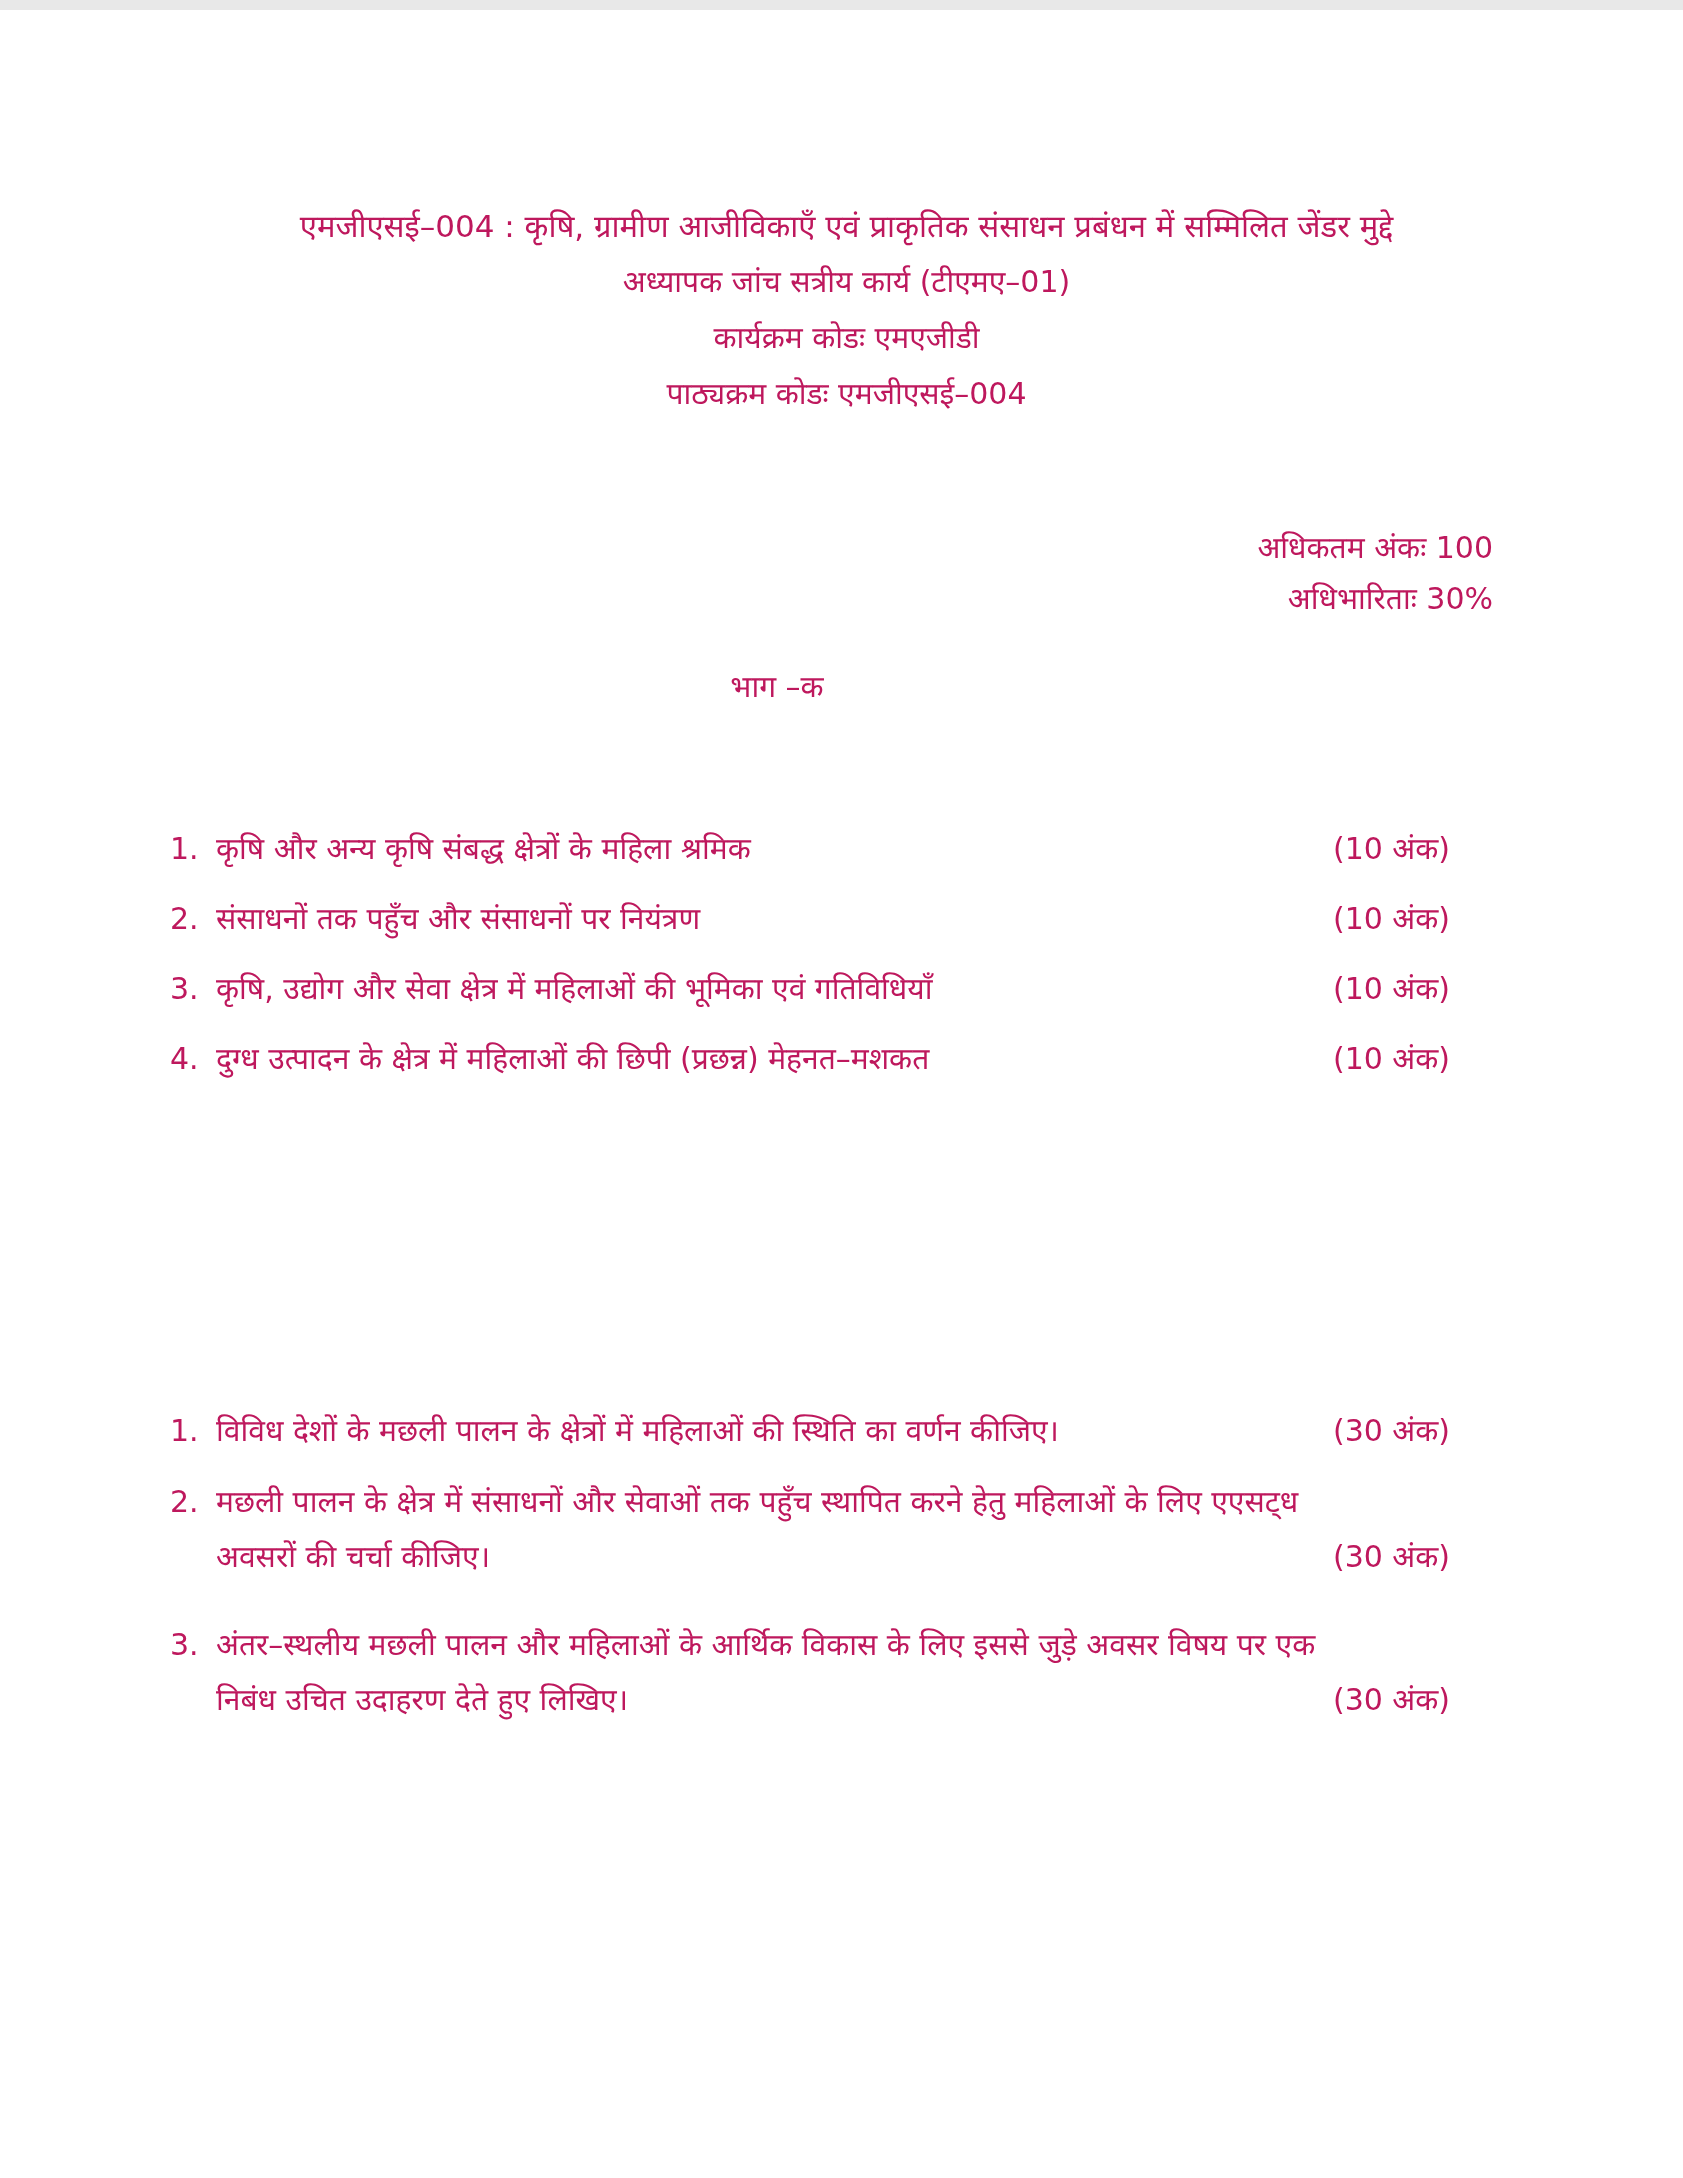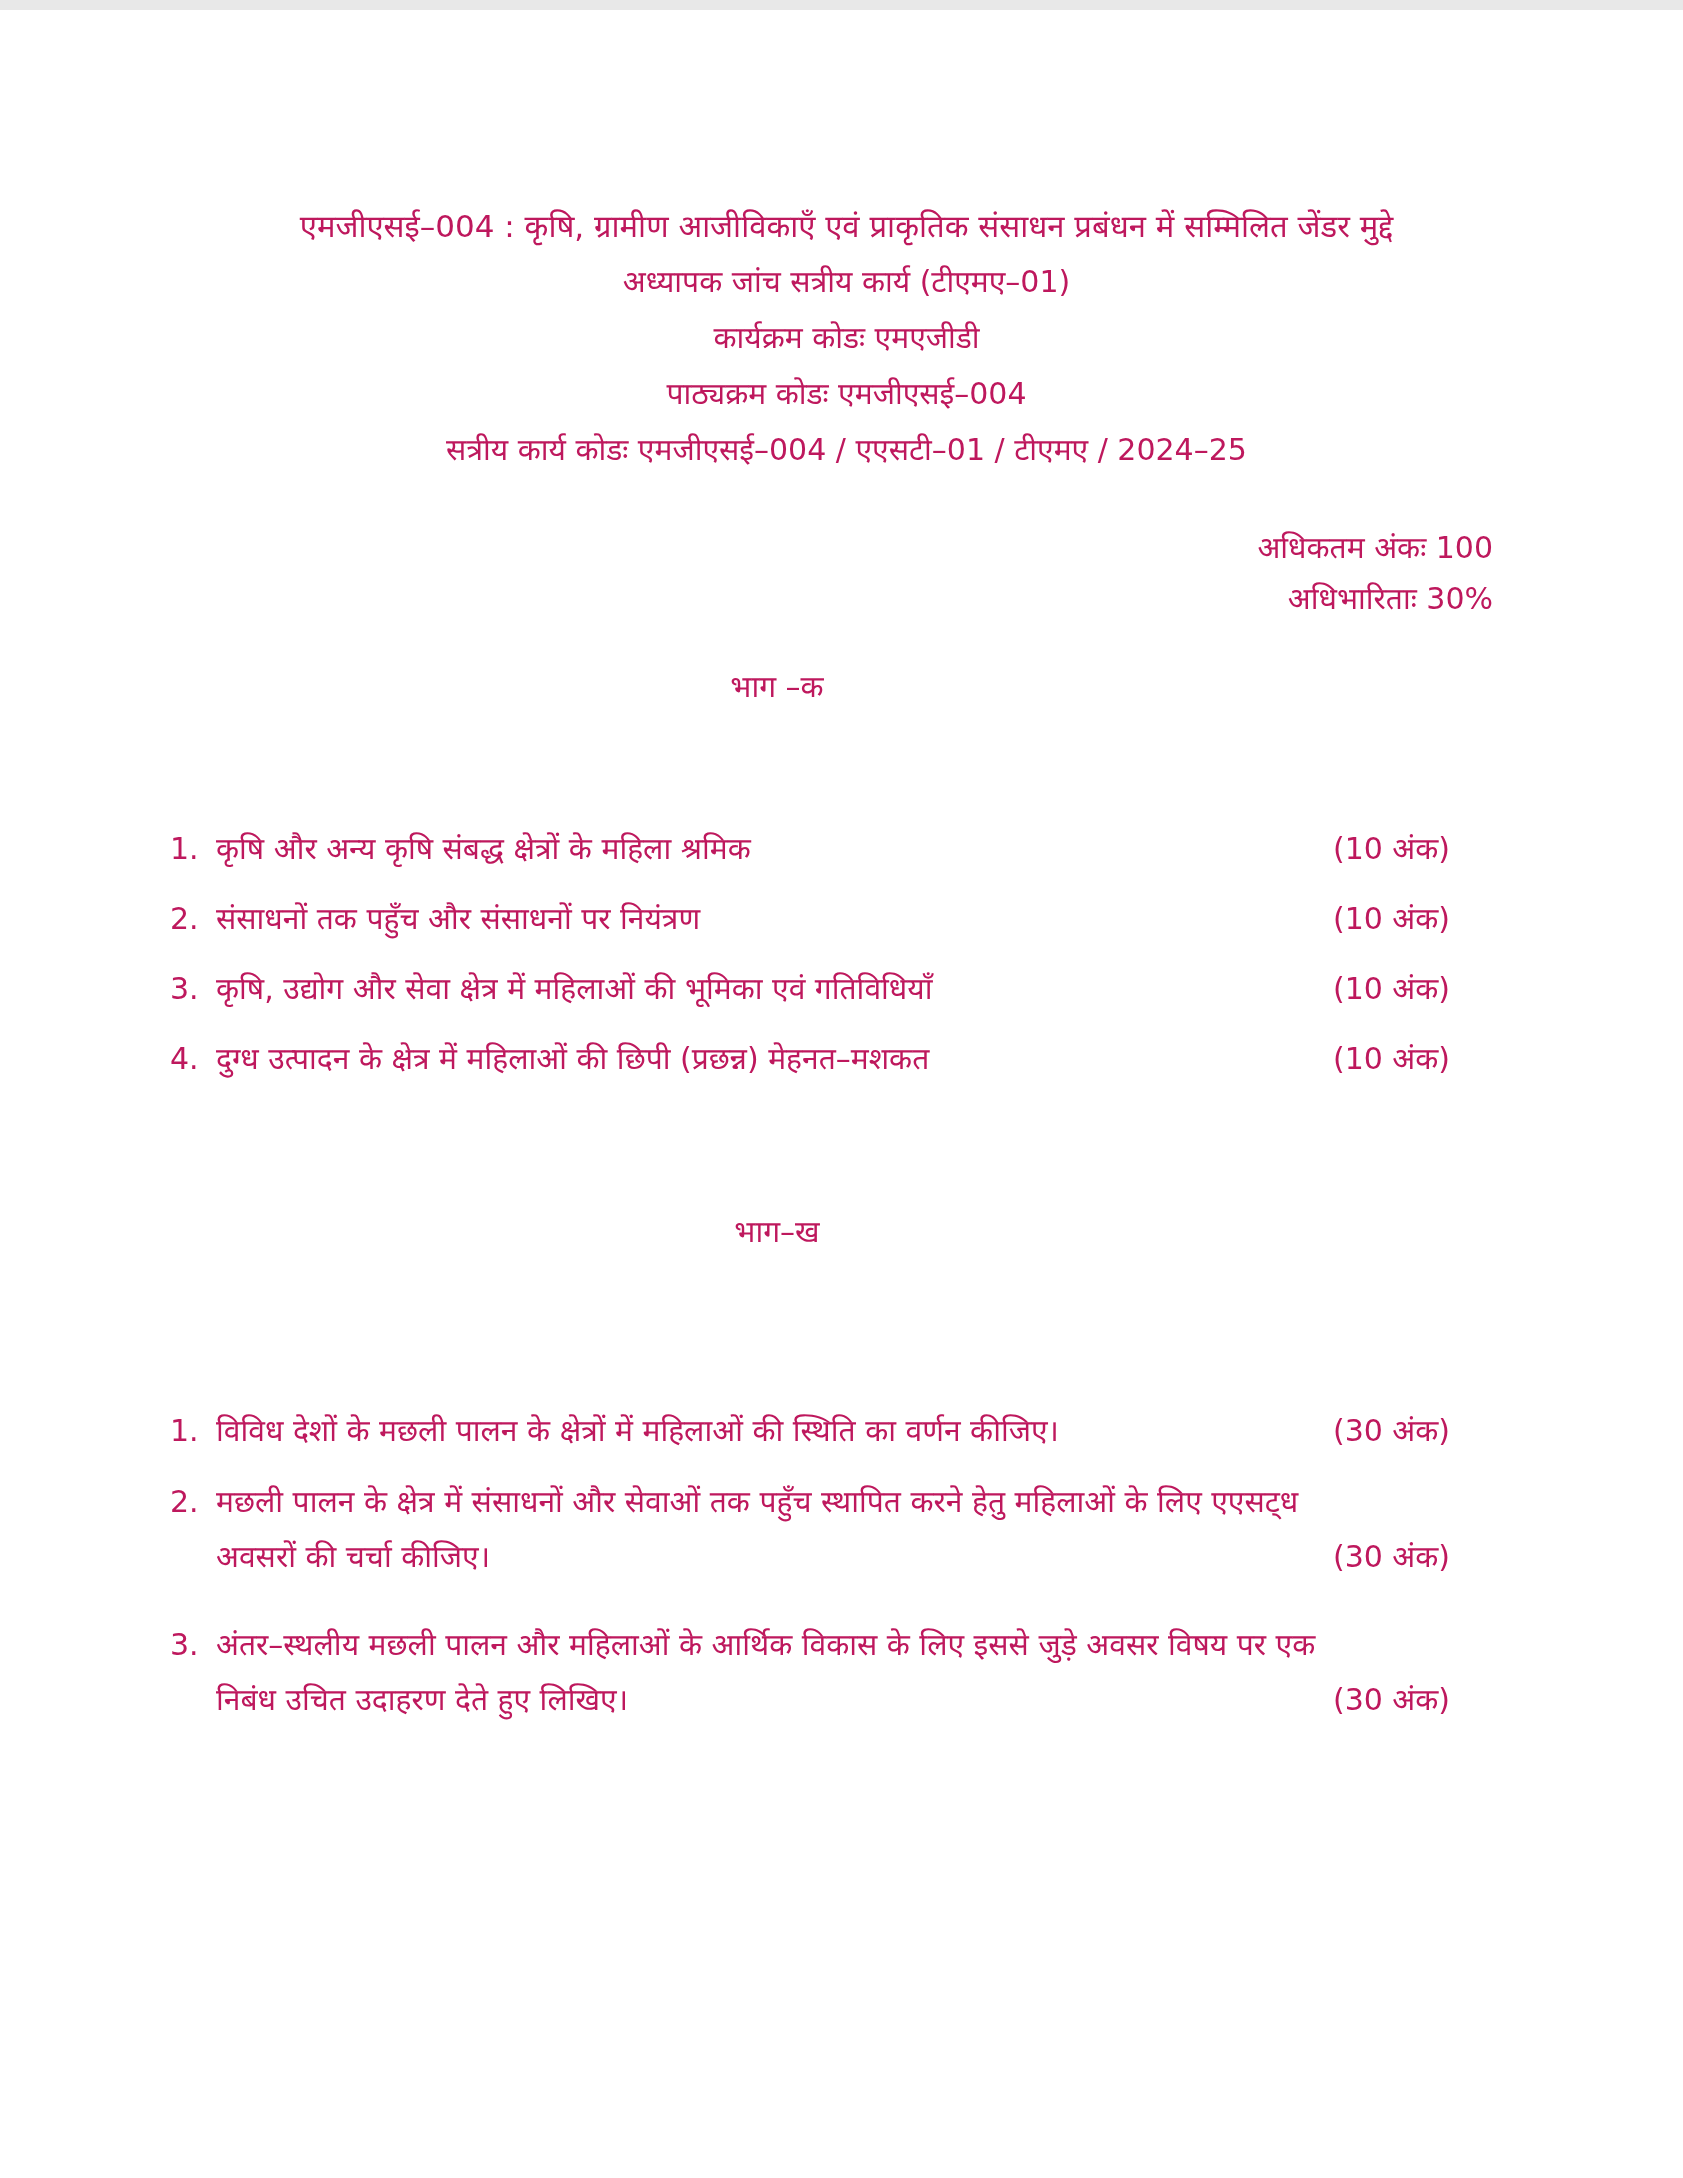--- a/index.html
+++ b/index.html
@@ -46,21 +46,20 @@
 </head>
 <body>
 
 <div class="page">
 
   <header class="doc-header">
     <div class="title">एमजीएसई–004 : कृषि, ग्रामीण आजीविकाएँ एवं प्राकृतिक संसाधन प्रबंधन में सम्मिलित जेंडर मुद्दे</div>
     <div>अध्यापक जांच सत्रीय कार्य (टीएमए–01)</div>
     <div>कार्यक्रम कोडः एमएजीडी</div>
     <div>पाठ्यक्रम कोडः एमजीएसई–004</div>
-    <div>सत्रीय कार्य कोडः एमजीएसई–004 / एएसटी–01 / टीएमए / 2024–25</div>
   </header>
 
   <section class="marks-info">
     <div>अधिकतम अंकः 100</div>
     <div>अधिभारिताः 30%</div>
   </section>
 
   <div class="part-heading part-a-heading">भाग –क</div>
 
 
@@ -80,21 +79,20 @@
       <span class="q-text">कृषि, उद्योग और सेवा क्षेत्र में महिलाओं की भूमिका एवं गतिविधियाँ</span>
       <span class="q-marks">(10 अंक)</span>
     </div>
     <div class="q-row">
       <span class="q-num">4.</span>
       <span class="q-text">दुग्ध उत्पादन के क्षेत्र में महिलाओं की छिपी (प्रछन्न) मेहनत–मशकत</span>
       <span class="q-marks">(10 अंक)</span>
     </div>
   </section>
 
-  <div class="part-heading part-b-heading">भाग–ख</div>
 
 
   <section class="questions questions-b">
 
     <div class="q-row">
       <span class="q-num">1.</span>
       <span class="q-text">विविध देशों के मछली पालन के क्षेत्रों में महिलाओं की स्थिति का वर्णन कीजिए।</span>
       <span class="q-marks">(30 अंक)</span>
     </div>
 

